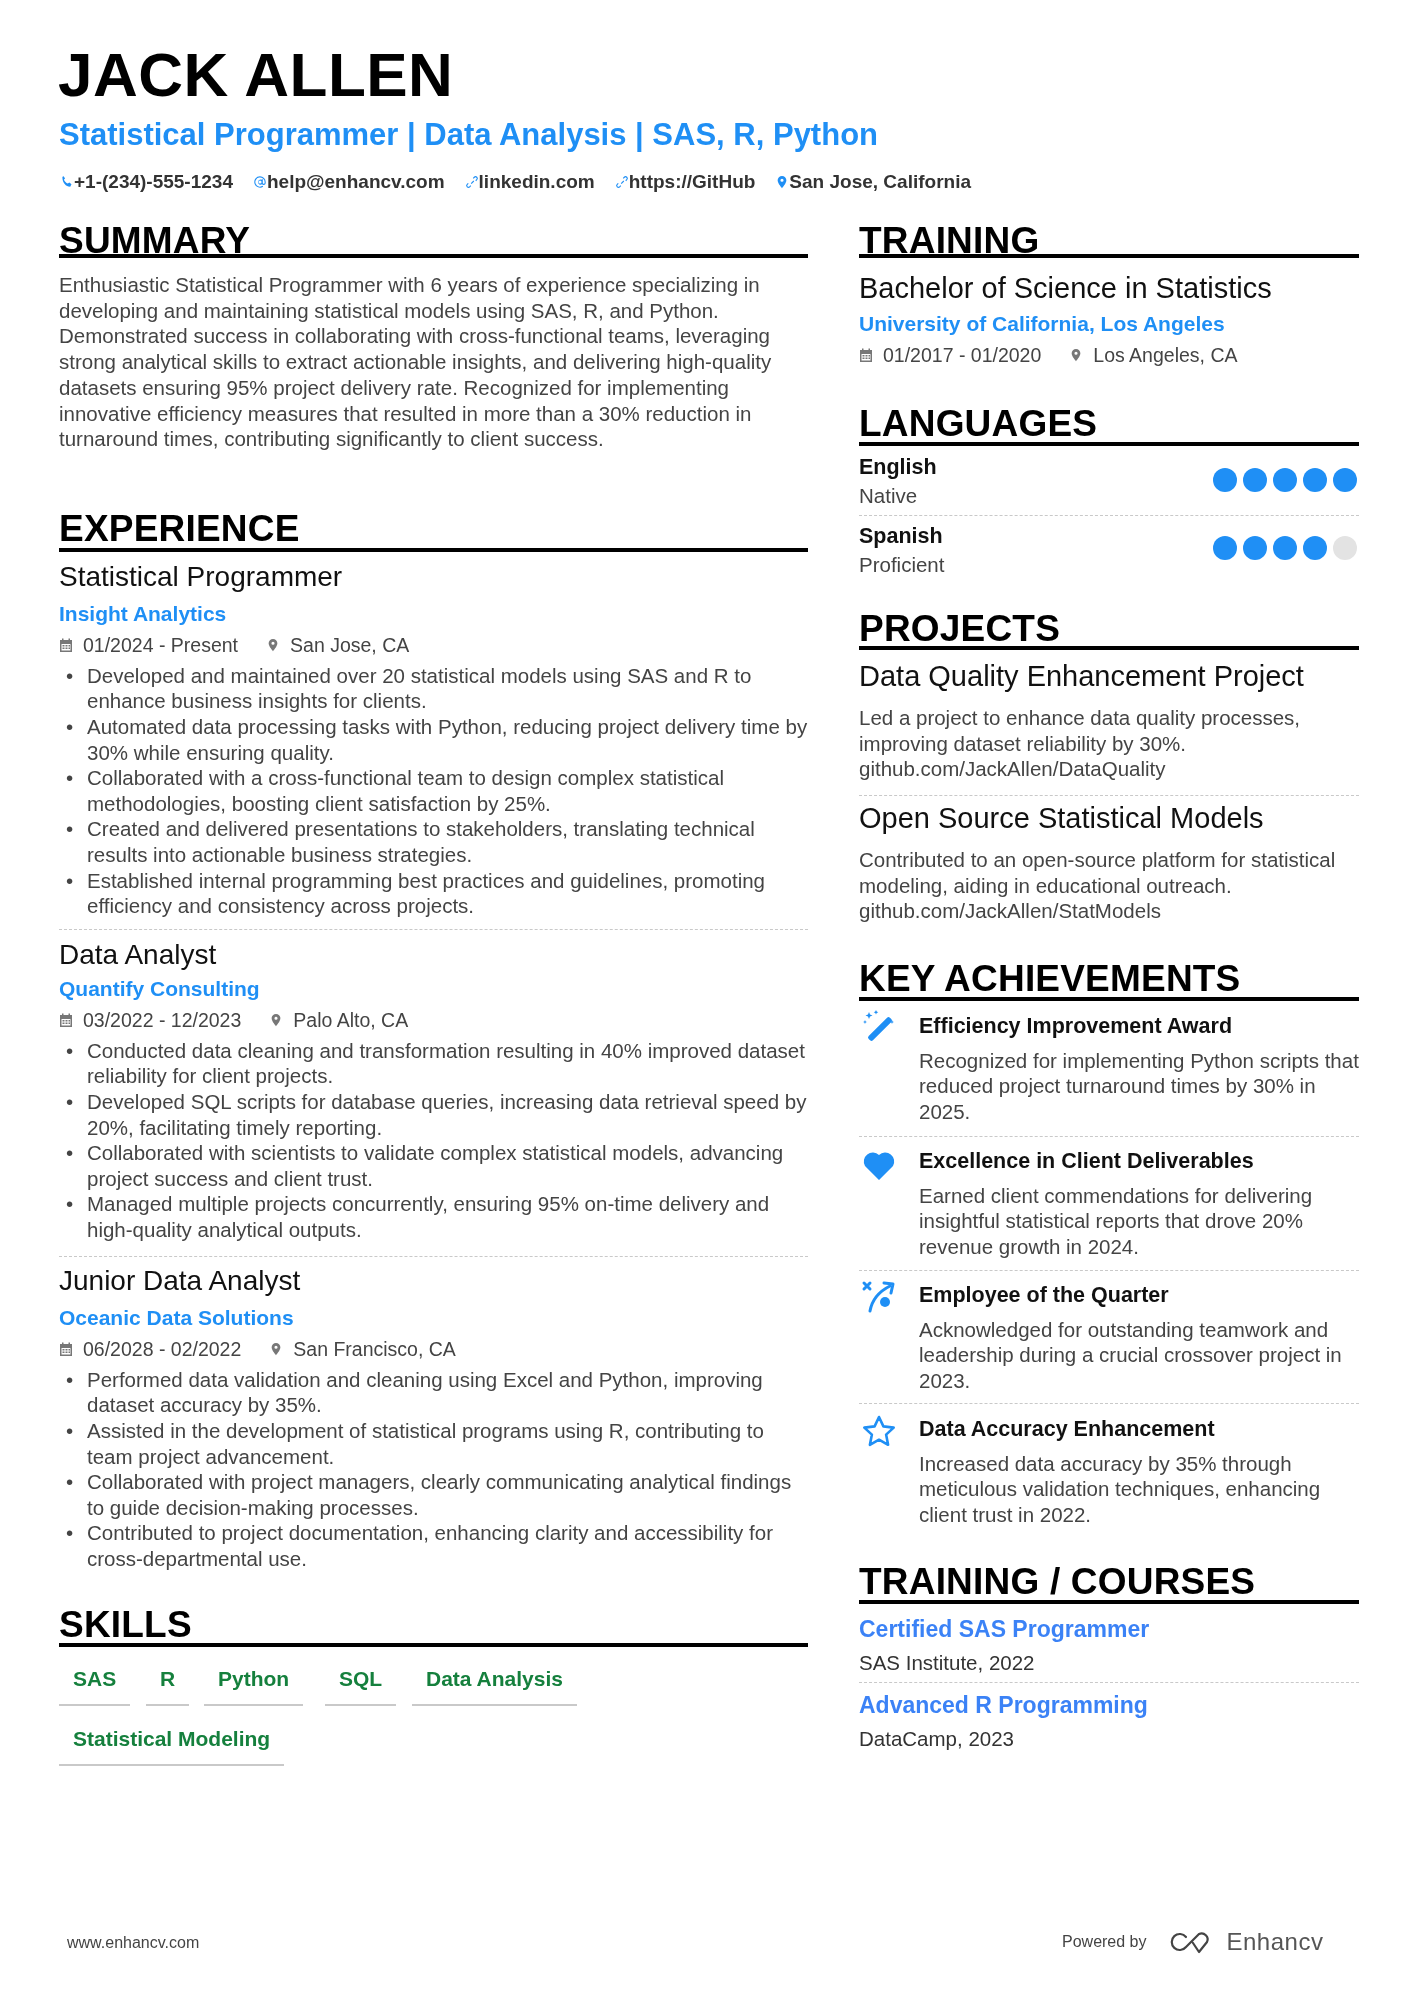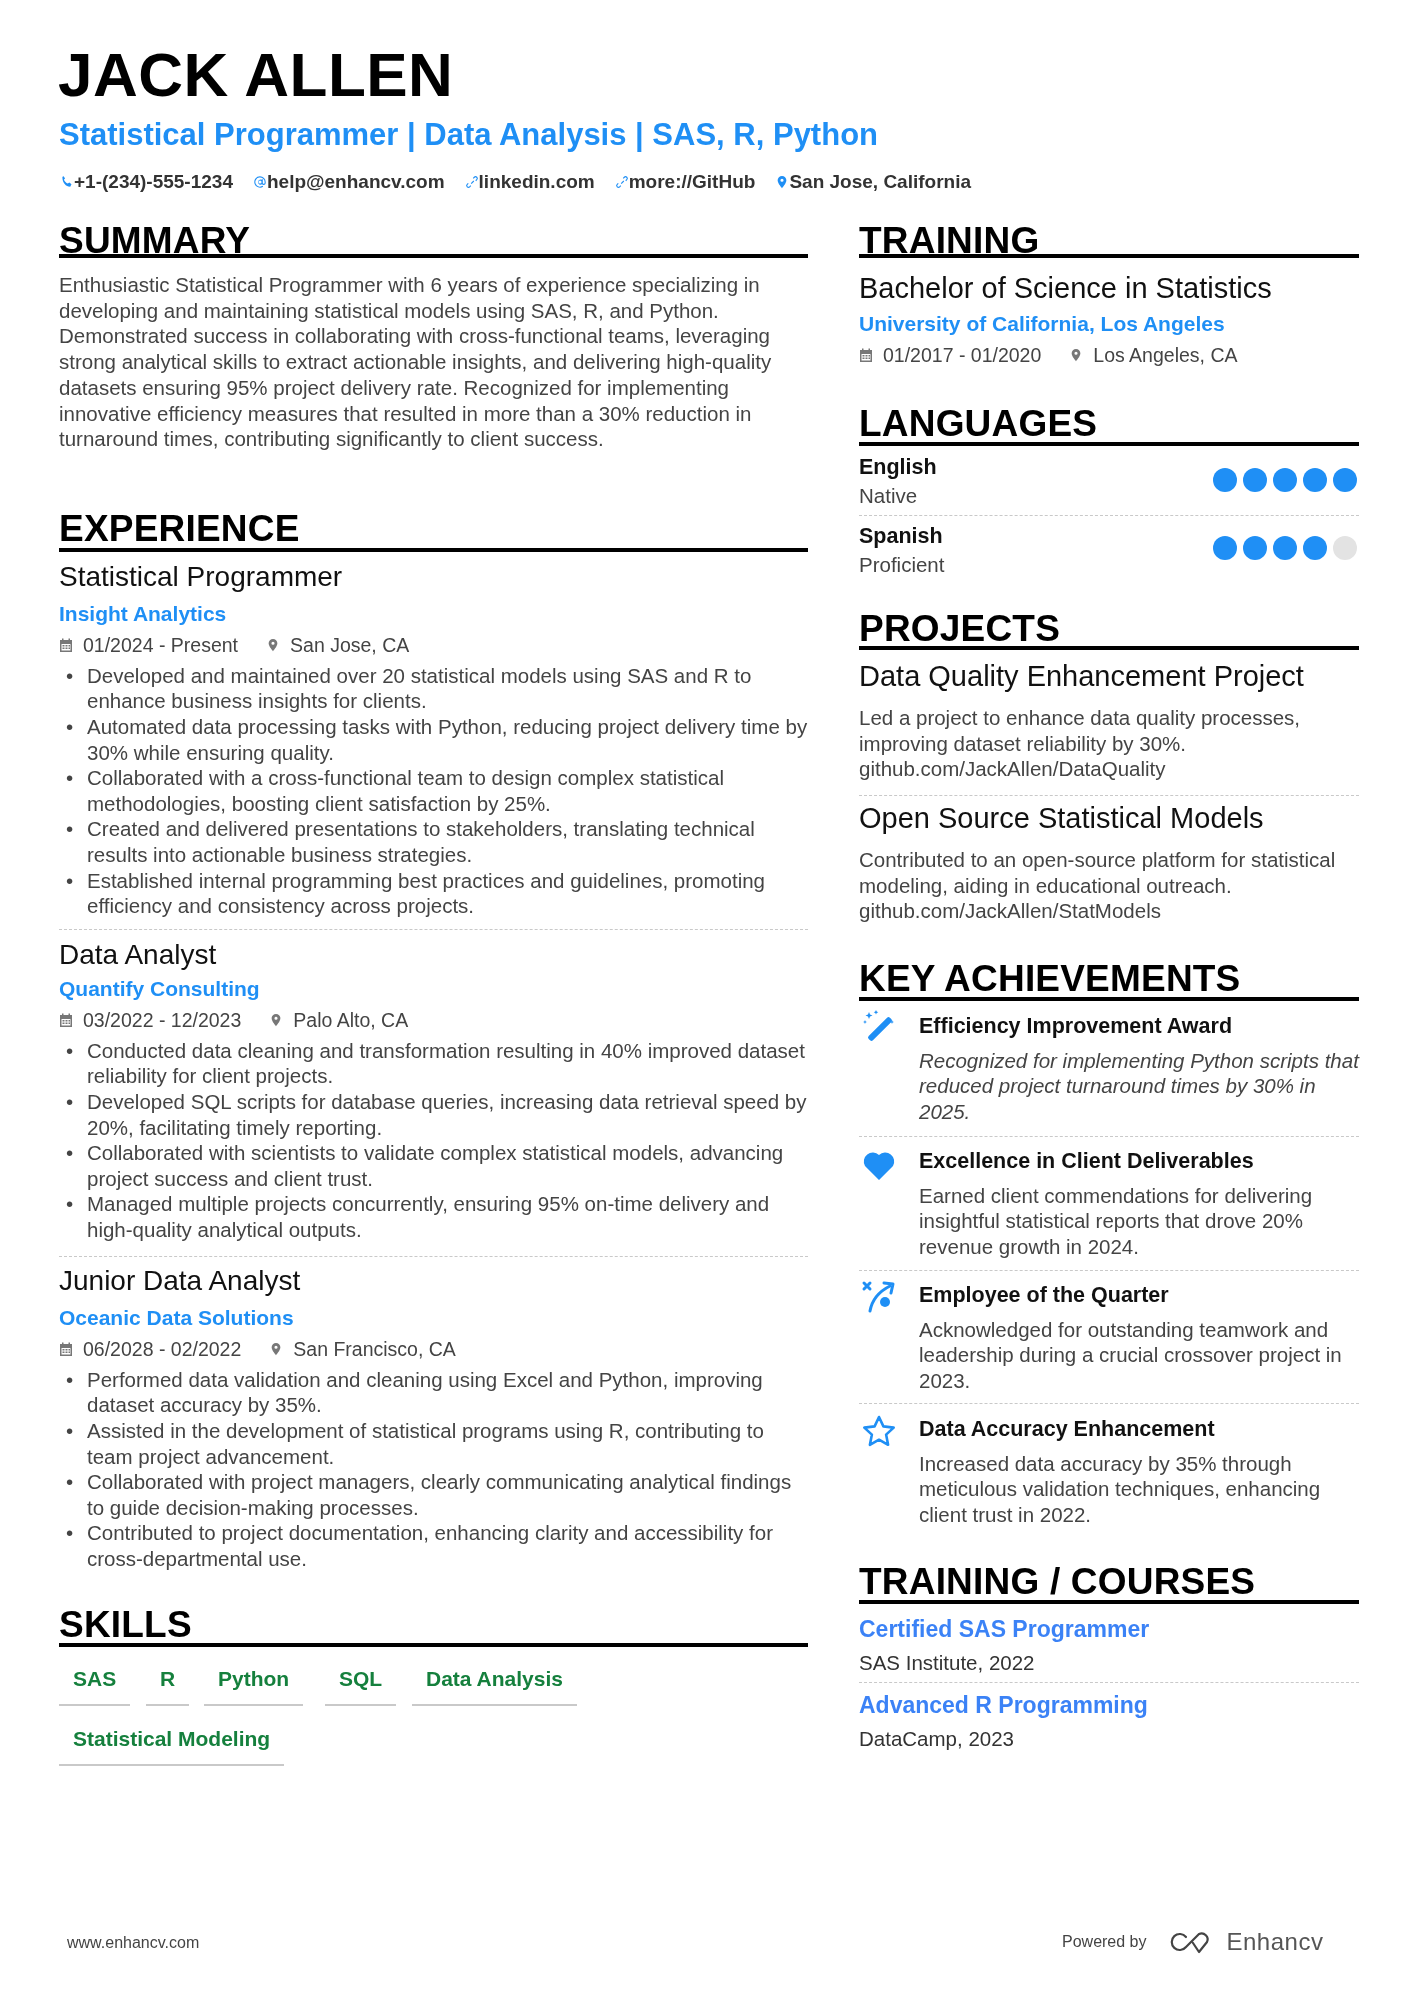--- a/index.html
+++ b/index.html
@@ -78,21 +78,21 @@
   <div class="contact">
     <svg viewBox="0 0 16 16">
         <path d="M6.6 9.4l3-3 .9.9-3 3zM9 3.3l1.2-1.2a2.6 2.6 0 0 1 3.7 3.7L12.7 7l-.9-.9 1.2-1.2a1.3 1.3 0 0 0-1.9-1.9L9.9 4.2zM7 12.7l-1.2 1.2a2.6 2.6 0 0 1-3.7-3.7L3.3 9l.9.9L3 11.1A1.3 1.3 0 0 0 4.9 13l1.2-1.2z"></path>
       </svg>
     <span>linkedin.com</span>
   </div>
   <div class="contact">
     <svg viewBox="0 0 16 16">
         <path d="M6.6 9.4l3-3 .9.9-3 3zM9 3.3l1.2-1.2a2.6 2.6 0 0 1 3.7 3.7L12.7 7l-.9-.9 1.2-1.2a1.3 1.3 0 0 0-1.9-1.9L9.9 4.2zM7 12.7l-1.2 1.2a2.6 2.6 0 0 1-3.7-3.7L3.3 9l.9.9L3 11.1A1.3 1.3 0 0 0 4.9 13l1.2-1.2z"></path>
       </svg>
-    <span>more://GitHub</span>
+    <span>https://GitHub</span>
   </div>
   <div class="contact">
     <svg viewBox="0 0 16 16">
         <path d="M8 1a5 5 0 0 0-5 5c0 3.6 5 9 5 9s5-5.4 5-9a5 5 0 0 0-5-5zm0 6.8A1.8 1.8 0 1 1 8 4.2a1.8 1.8 0 0 1 0 3.6z"></path>
       </svg>
     <span>San Jose, California</span>
   </div>
 </div>
 
 <div class="abs left section-title" style="top:222px;">SUMMARY</div>
@@ -245,21 +245,21 @@
 <div class="abs right rule" style="top:997px;"></div>
 
 <div class="ach-icon abs" style="left:860px; top:1008px;">
   <svg viewBox="0 0 38 38">
       <rect x="17" y="6" width="6" height="30" rx="2" fill="#1f8ff5" transform="rotate(45 20 21)"></rect>
       <path d="M9 4l1 2.5 2.5 1-2.5 1L9 11l-1-2.5-2.5-1 2.5-1zM16 2l.7 1.6 1.6.7-1.6.7L16 6.6 15.3 5l-1.6-.7 1.6-.7zM5 12l.6 1.4 1.4.6-1.4.6L5 16l-.6-1.4L3 14l1.4-.6zM32 12l.6 1.4 1.4.6-1.4.6L32 16l-.6-1.4L30 14l1.4-.6z" fill="#1f8ff5"></path>
     </svg>
 </div>
 <div class="abs" style="left:919px; top:1015px; width:440px;">
   <div class="ach-title">Efficiency Improvement Award</div>
-  <div class="ach-desc" style="margin-top:9px;font-style:italic;">Recognized for implementing Python scripts that reduced project turnaround times by 30% in 2025.</div>
+  <div class="ach-desc" style="margin-top:9px;">Recognized for implementing Python scripts that reduced project turnaround times by 30% in 2025.</div>
 </div>
 <div class="abs right dash" style="top:1136px;"></div>
 
 <div class="ach-icon abs" style="left:860px; top:1146px;">
   <svg viewBox="0 0 38 38">
       <path d="M19 34L5 20a9 9 0 0 1 14-11 9 9 0 0 1 14 11z" fill="#1f8ff5"></path>
     </svg>
 </div>
 <div class="abs" style="left:919px; top:1150px; width:440px;">
   <div class="ach-title">Excellence in Client Deliverables</div>

